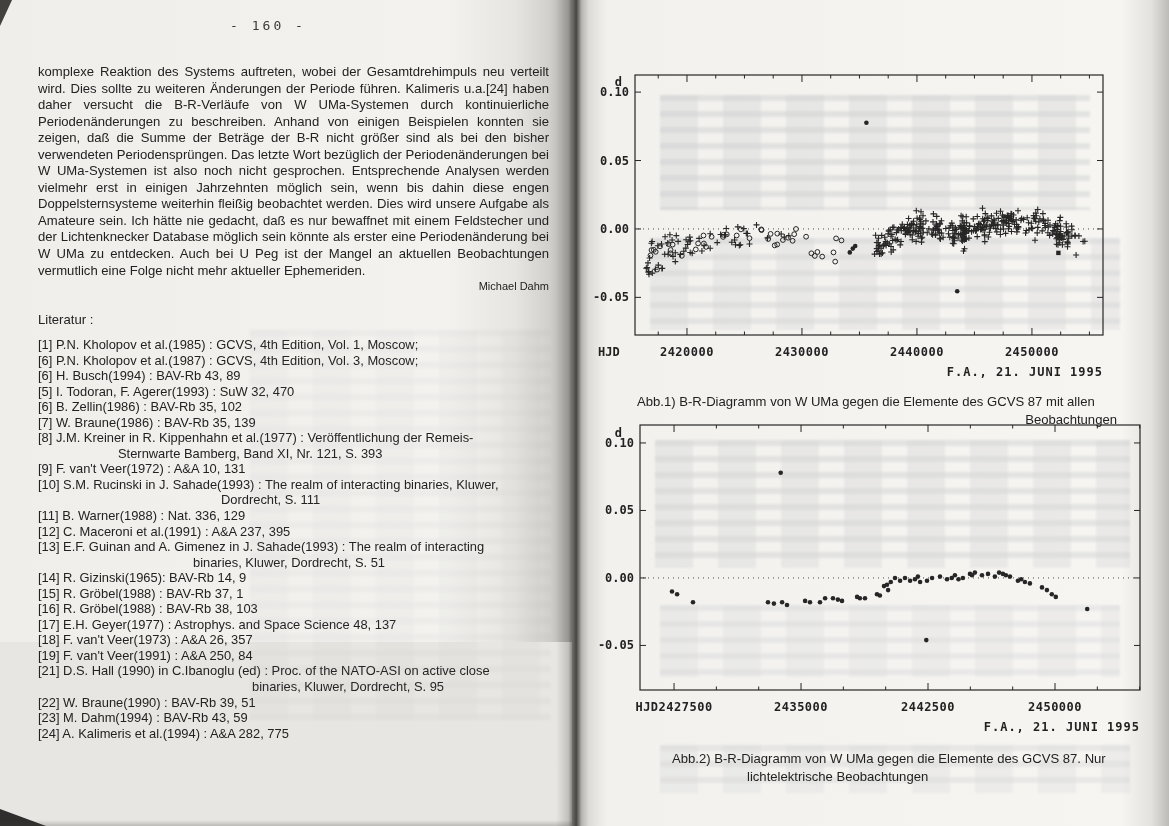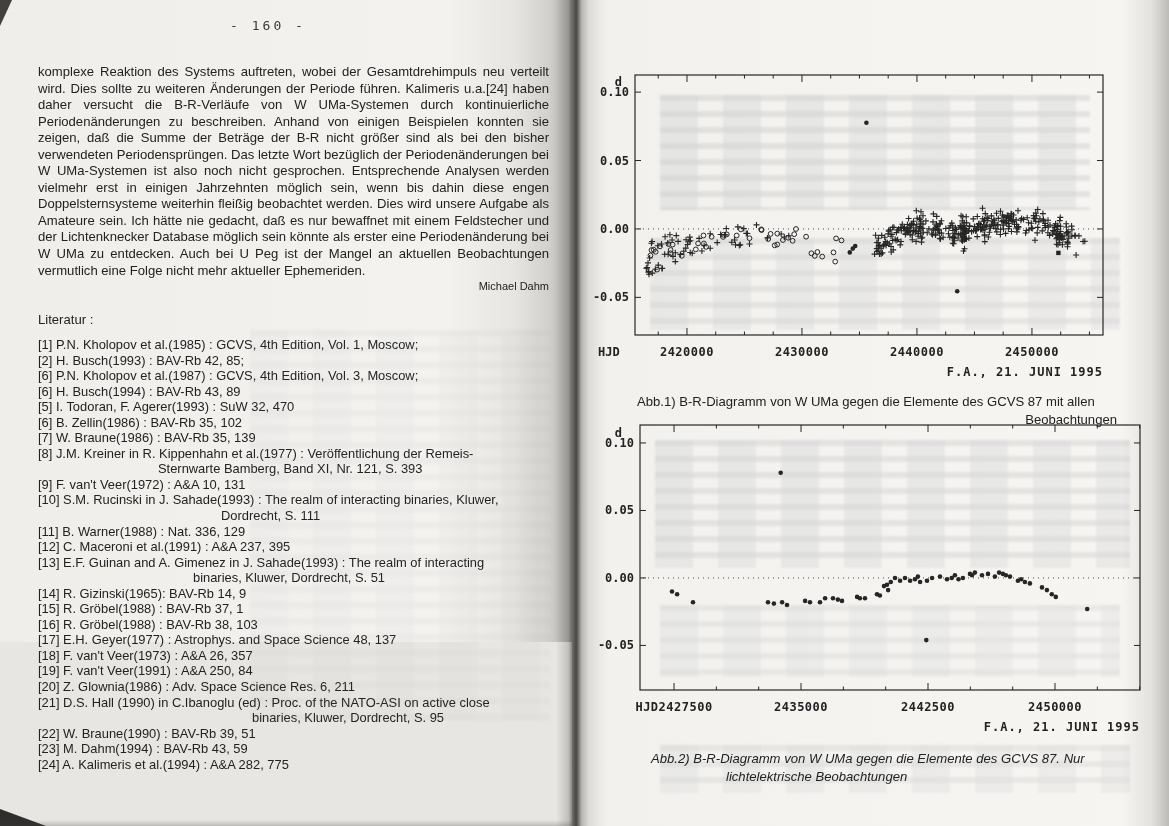--- a/index.html
+++ b/index.html
@@ -48,42 +48,40 @@
 
 <div id="scan">
 
   <div id="page-left">
     <div class="pagenum" id="pagenum-left">- 160 -</div>
     <div id="para">komplexe Reaktion des Systems auftreten, wobei der Gesamtdrehimpuls neu verteilt wird. Dies sollte zu weiteren Änderungen der Periode führen. Kalimeris u.a.[24] haben daher versucht die B-R-Verläufe von W UMa-Systemen durch kontinuierliche Periodenänderungen zu beschreiben. Anhand von einigen Beispielen konnten sie zeigen, daß die Summe der Beträge der B-R nicht größer sind als bei den bisher verwendeten Periodensprüngen. Das letzte Wort bezüglich der Periodenänderungen bei W UMa-Systemen ist also noch nicht gesprochen. Entsprechende Analysen werden vielmehr erst in einigen Jahrzehnten möglich sein, wenn bis dahin diese engen Doppelsternsysteme weiterhin fleißig beobachtet werden. Dies wird unsere Aufgabe als Amateure sein. Ich hätte nie gedacht, daß es nur bewaffnet mit einem Feldstecher und der Lichtenknecker Database möglich sein könnte als erster eine Periodenänderung bei W UMa zu entdecken. Auch bei U Peg ist der Mangel an aktuellen Beobachtungen vermutlich eine Folge nicht mehr aktueller Ephemeriden.</div>
     <div id="author">Michael Dahm</div>
     <div id="lit-head">Literatur :</div>
     <div id="refs">
         <div class="ref-wrap">[1] P.N. Kholopov et al.(1985) : GCVS, 4th Edition, Vol. 1, Moscow;</div>
-        <div class="ref-wrap">[2] H. Busch(1993) : BAV-Rb 42, 85;</div>
         <div class="ref-wrap">[6] P.N. Kholopov et al.(1987) : GCVS, 4th Edition, Vol. 3, Moscow;</div>
         <div class="ref-wrap">[6] H. Busch(1994) : BAV-Rb 43, 89</div>
         <div class="ref-wrap">[5] I. Todoran, F. Agerer(1993) : SuW 32, 470</div>
         <div class="ref-wrap">[6] B. Zellin(1986) : BAV-Rb 35, 102</div>
         <div class="ref-wrap">[7] W. Braune(1986) : BAV-Rb 35, 139</div>
         <div class="ref-wrap">[8] J.M. Kreiner in R. Kippenhahn et al.(1977) : Veröffentlichung der Remeis-</div>
-        <div class="ref-wrap" style="margin-left: 120px;">Sternwarte Bamberg, Band XI, Nr. 121, S. 393</div>
+        <div class="ref-wrap" style="margin-left: 80px;">Sternwarte Bamberg, Band XI, Nr. 121, S. 393</div>
         <div class="ref-wrap">[9] F. van't Veer(1972) : A&amp;A 10, 131</div>
         <div class="ref-wrap">[10] S.M. Rucinski in J. Sahade(1993) : The realm of interacting binaries, Kluwer,</div>
         <div class="ref-wrap" style="margin-left: 183px;">Dordrecht, S. 111</div>
         <div class="ref-wrap">[11] B. Warner(1988) : Nat. 336, 129</div>
         <div class="ref-wrap">[12] C. Maceroni et al.(1991) : A&amp;A 237, 395</div>
         <div class="ref-wrap">[13] E.F. Guinan and A. Gimenez in J. Sahade(1993) : The realm of interacting</div>
         <div class="ref-wrap" style="margin-left: 155px;">binaries, Kluwer, Dordrecht, S. 51</div>
         <div class="ref-wrap">[14] R. Gizinski(1965): BAV-Rb 14, 9</div>
         <div class="ref-wrap">[15] R. Gröbel(1988) : BAV-Rb 37, 1</div>
         <div class="ref-wrap">[16] R. Gröbel(1988) : BAV-Rb 38, 103</div>
         <div class="ref-wrap">[17] E.H. Geyer(1977) : Astrophys. and Space Science 48, 137</div>
         <div class="ref-wrap">[18] F. van't Veer(1973) : A&amp;A 26, 357</div>
         <div class="ref-wrap">[19] F. van't Veer(1991) : A&amp;A 250, 84</div>
-        <div class="ref-wrap">[20] Z. Glownia(1986) : Adv. Space Science Res. 6, 211</div>
         <div class="ref-wrap">[21] D.S. Hall (1990) in C.Ibanoglu (ed) : Proc. of the NATO-ASI on active close</div>
         <div class="ref-wrap" style="margin-left: 170px; padding-left: 44px;">binaries, Kluwer, Dordrecht, S. 95</div>
         <div class="ref-wrap">[22] W. Braune(1990) : BAV-Rb 39, 51</div>
         <div class="ref-wrap">[23] M. Dahm(1994) : BAV-Rb 43, 59</div>
         <div class="ref-wrap">[24] A. Kalimeris et al.(1994) : A&amp;A 282, 775</div>
       </div>
   </div>
 
   <div id="page-right">
     <div class="pagenum" id="pagenum-right">- 161 -</div>
@@ -714,21 +712,21 @@
         <circle cx="1029.9" cy="583.4" r="2.3" fill="#262626"></circle>
         <circle cx="1042.0" cy="587.4" r="2.3" fill="#262626"></circle>
         <circle cx="1046.9" cy="590.1" r="2.3" fill="#262626"></circle>
         <circle cx="1051.8" cy="594.2" r="2.3" fill="#262626"></circle>
         <circle cx="1055.8" cy="596.9" r="2.3" fill="#262626"></circle>
         <circle cx="780.7" cy="472.7" r="2.3" fill="#262626"></circle>
         <circle cx="926.3" cy="640.1" r="2.3" fill="#262626"></circle>
         <circle cx="1087.2" cy="609.0" r="2.3" fill="#262626"></circle>
       </g>
     </svg>
-  <div class="caption" id="cap2" style="left:651px;top:750px;font-style:italic;">
+  <div class="caption" id="cap2" style="left:672px;top:750px;">
     <span>Abb.2) B-R-Diagramm von W UMa gegen die Elemente des GCVS 87. Nur</span>
     <span class="c2" style="margin-left:58px;padding-left:17px;">lichtelektrische Beobachtungen</span>
   </div>
 
   <div id="gutter"></div>
   <div id="corner-tl"></div>
   <div id="corner-bl"></div>
   <div id="edge-b"></div>
 </div>
 

